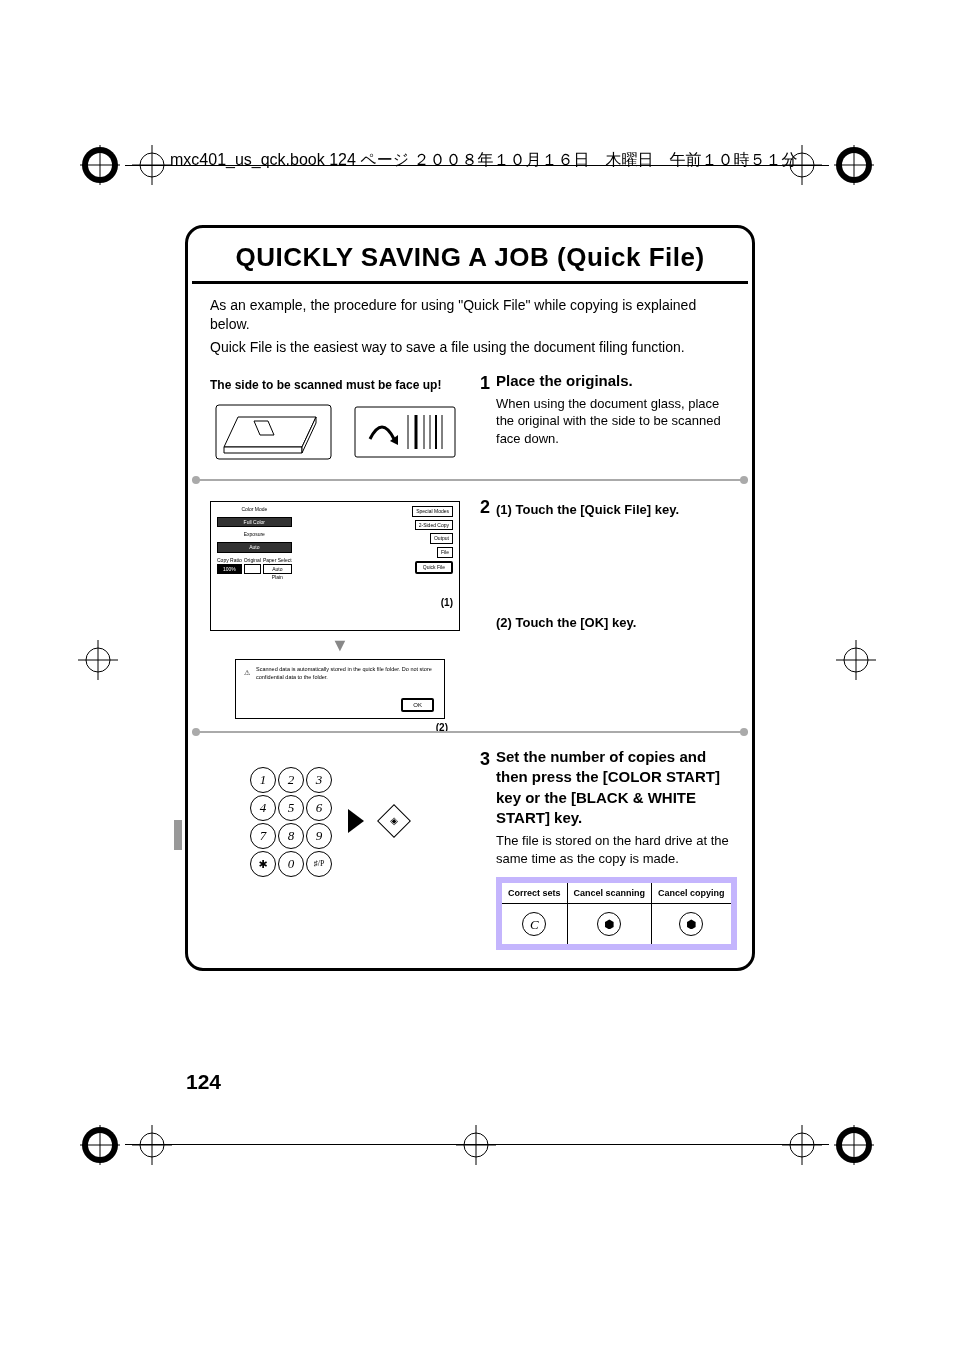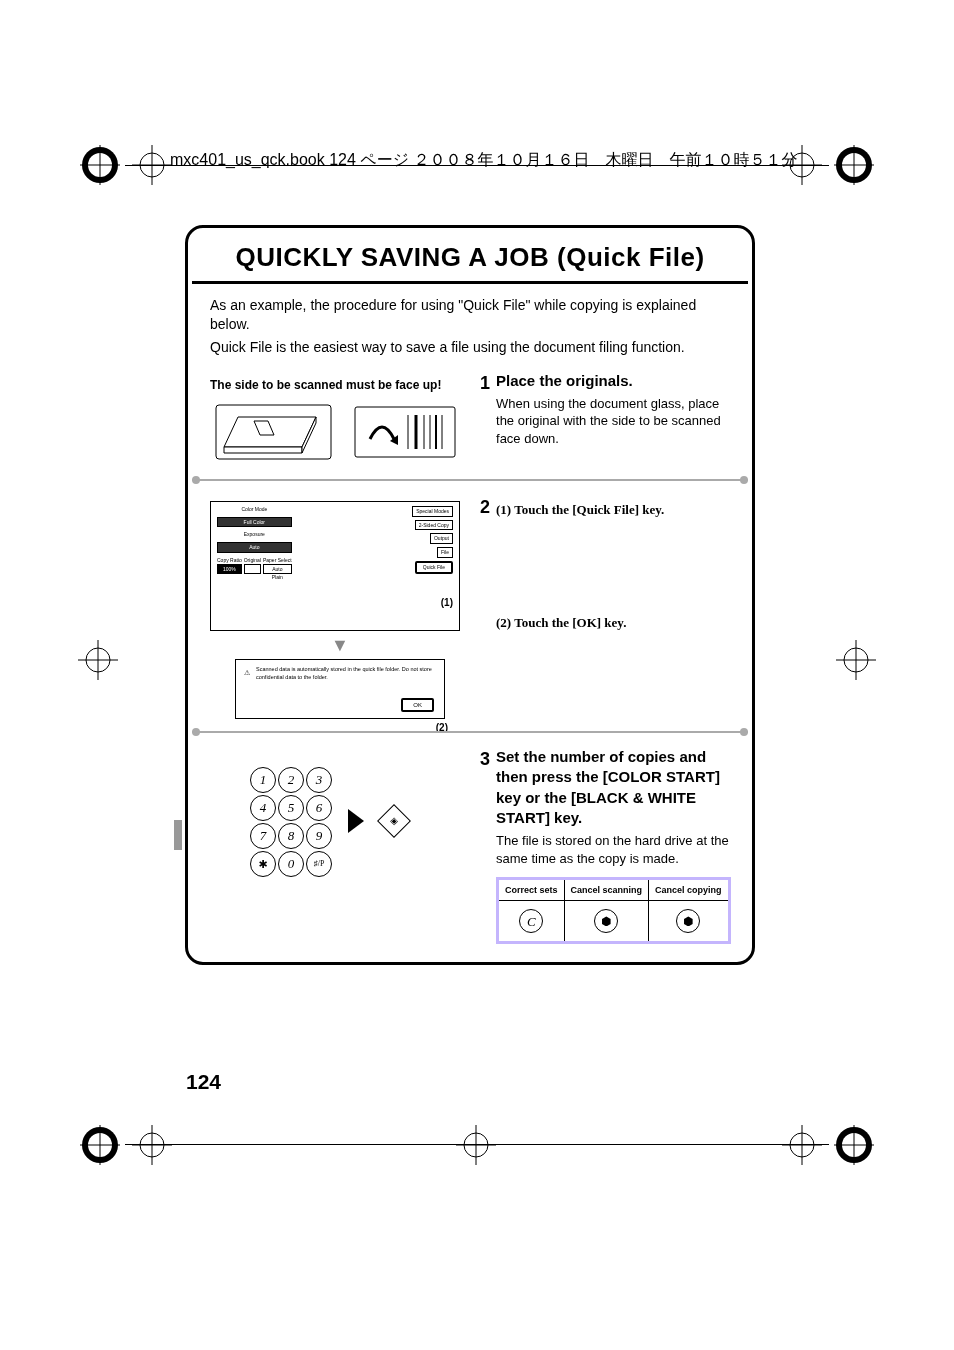--- a/index.html
+++ b/index.html
@@ -68,21 +68,21 @@
 .right-col { flex: 1; display: flex; align-items: flex-start; }
 .step-num {
   font-size: 18px;
   font-weight: bold;
   margin-right: 6px;
   flex-shrink: 0;
 }
 .step-body { flex: 1; }
 .step-title { font-weight: bold; font-size: 15px; margin-bottom: 4px; }
 .step-text { font-size: 13px; margin-bottom: 6px; }
-.step-sub { font-weight: bold; font-size: 13px; margin-top: 6px; font-family: Liberation Serif, serif; }
+.step-sub { font-weight: bold; font-size: 13px; margin-top: 6px; }
 .face-up-line {
   font-size: 12px;
   font-weight: bold;
   text-align: left;
   margin-top: 6px;
 }
 .scanner-illus {
   width: 100%;
   height: 70px;
   margin-top: 4px;
@@ -198,21 +198,21 @@
   transform: rotate(45deg);
   border: 1.5px solid #000;
   display: flex;
   align-items: center;
   justify-content: center;
 }
 .start-ic span { transform: rotate(-45deg); font-size: 10px; }
 .cancel-table {
   margin-top: 10px;
   display: flex;
-  border: 3px solid #c4b5fd;
+  border: 6px solid #c4b5fd;
   width: fit-content;
 }
 .ct-col {
   border-right: 1px solid #000;
   display: flex;
   flex-direction: column;
 }
 .ct-col:last-child { border-right: none; }
 .ct-hd {
   font-size: 9px;

